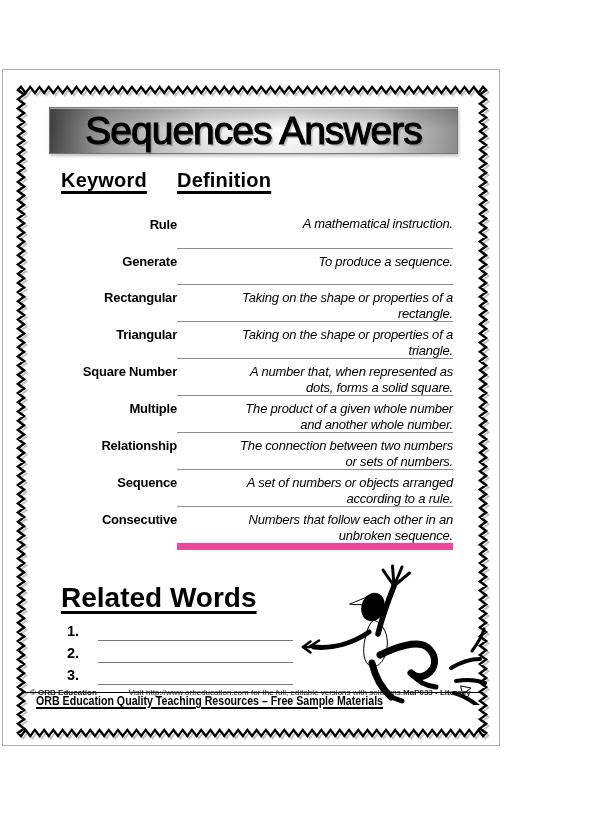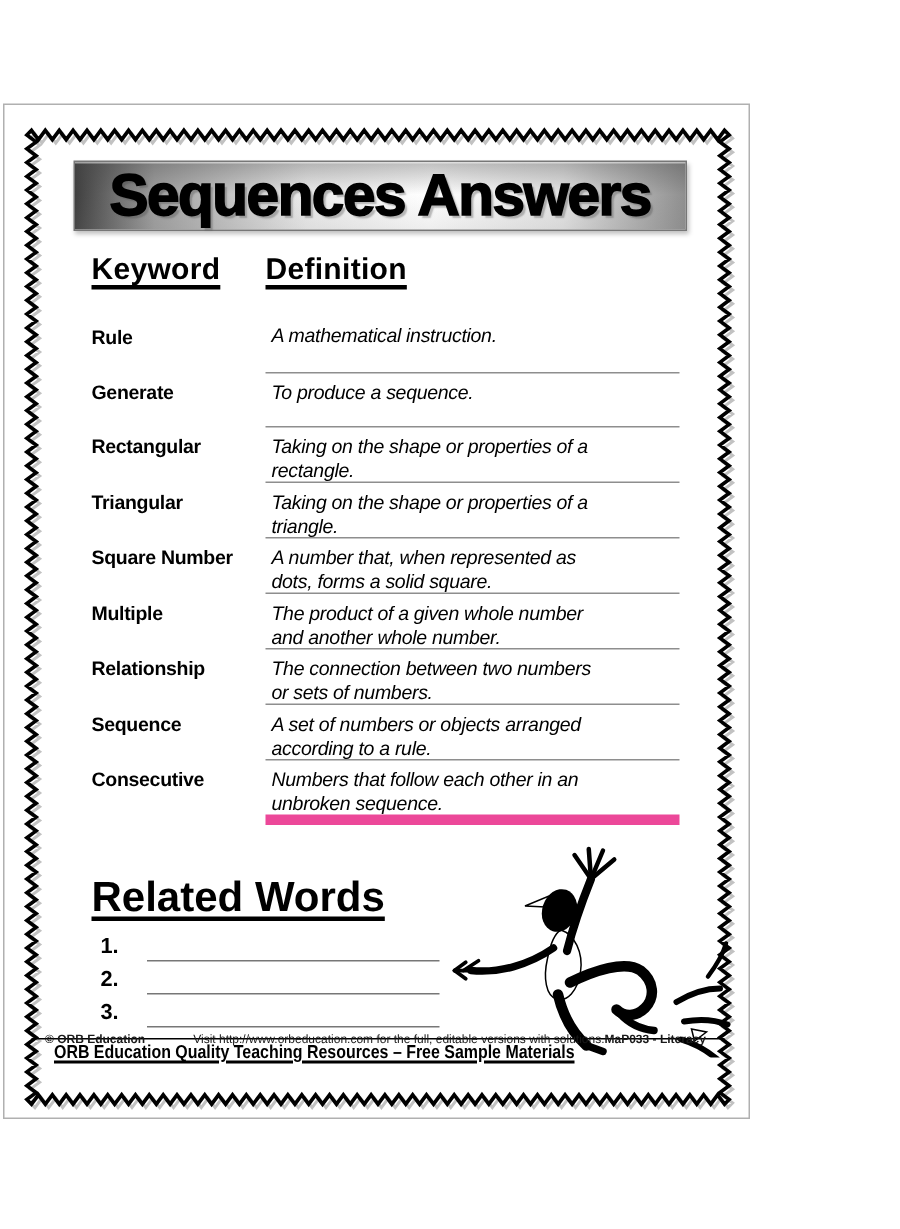--- a/index.html
+++ b/index.html
@@ -16,36 +16,36 @@
   .banner{
     position:absolute;left:46px;top:37px;width:409px;height:47px;
     border:1px solid #777;box-sizing:border-box;
     background:
       linear-gradient(to bottom, rgba(70,70,70,0.35) 0%, rgba(255,255,255,0) 48%, rgba(120,120,120,0.12) 100%),
       linear-gradient(to right, #3f3f3f 0%, #9f9f9f 13%, #ececec 38%, #ffffff 58%, #e4e4e4 80%, #8f8f8f 100%);
     box-shadow:1px 2px 3px rgba(0,0,0,0.25), inset 0 1px 0 rgba(255,255,255,0.5);
     display:flex;align-items:center;justify-content:center;
   }
   .banner-title{
-    font-size:39px;font-weight:bold;letter-spacing:-1px;margin:0;
+    font-size:39px;font-weight:normal;letter-spacing:-1px;margin:0;
     -webkit-text-stroke:1.1px #000;
     text-shadow:2px 2px 1px rgba(70,70,70,0.35);
     white-space:nowrap;
   }
 
   .col-header{
     position:absolute;top:99px;font-size:20px;font-weight:bold;
     text-decoration:underline;text-decoration-thickness:2.5px;text-underline-offset:4px;
     letter-spacing:0.2px;
   }
   .kw-header{left:58px;}
   .def-header{left:174px;}
 
   .vocab{position:absolute;left:58px;top:141px;width:392px;}
-  .vrow{display:flex;min-height:36.5px;align-items:stretch;}
+  .vrow{display:flex;min-height:36.5px;align-items:stretch;text-align:right;}
   .kw{
     width:116px;flex:none;font-size:13px;font-weight:bold;letter-spacing:-0.2px;
     padding-top:6px;box-sizing:border-box;line-height:15px;
   }
   .def{
     width:276px;flex:none;font-size:13px;font-weight:normal;font-style:italic;
     letter-spacing:-0.2px;line-height:15.5px;padding:5px 0 0 4px;box-sizing:border-box;
     border-top:1px solid #8e8e8e;white-space:pre-line;
   }
   .vrow:first-child .def{border-top:none;}

